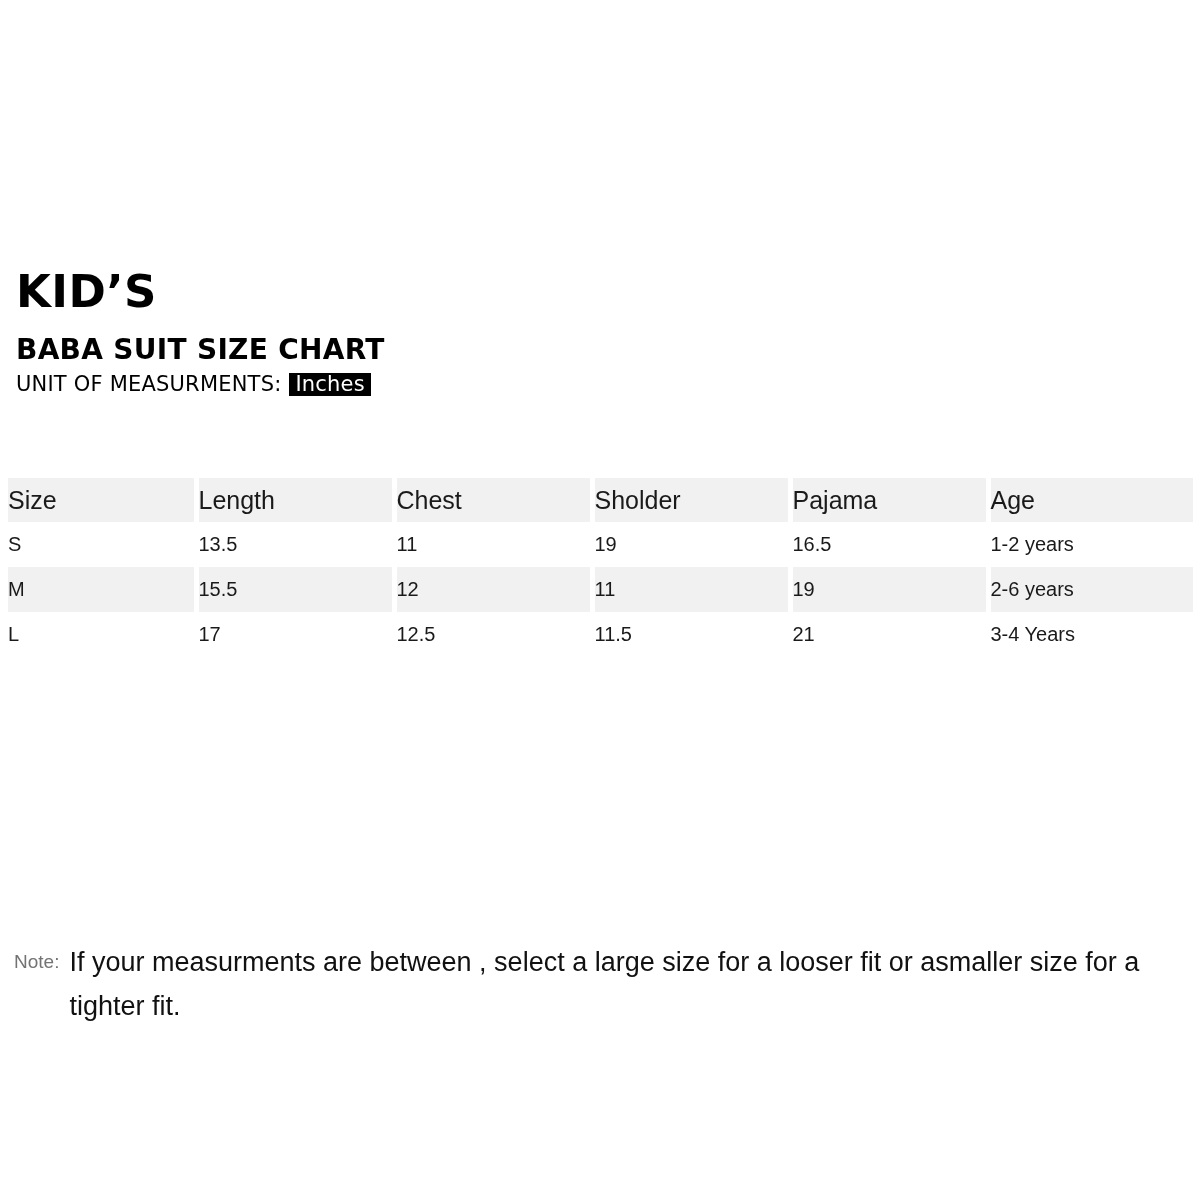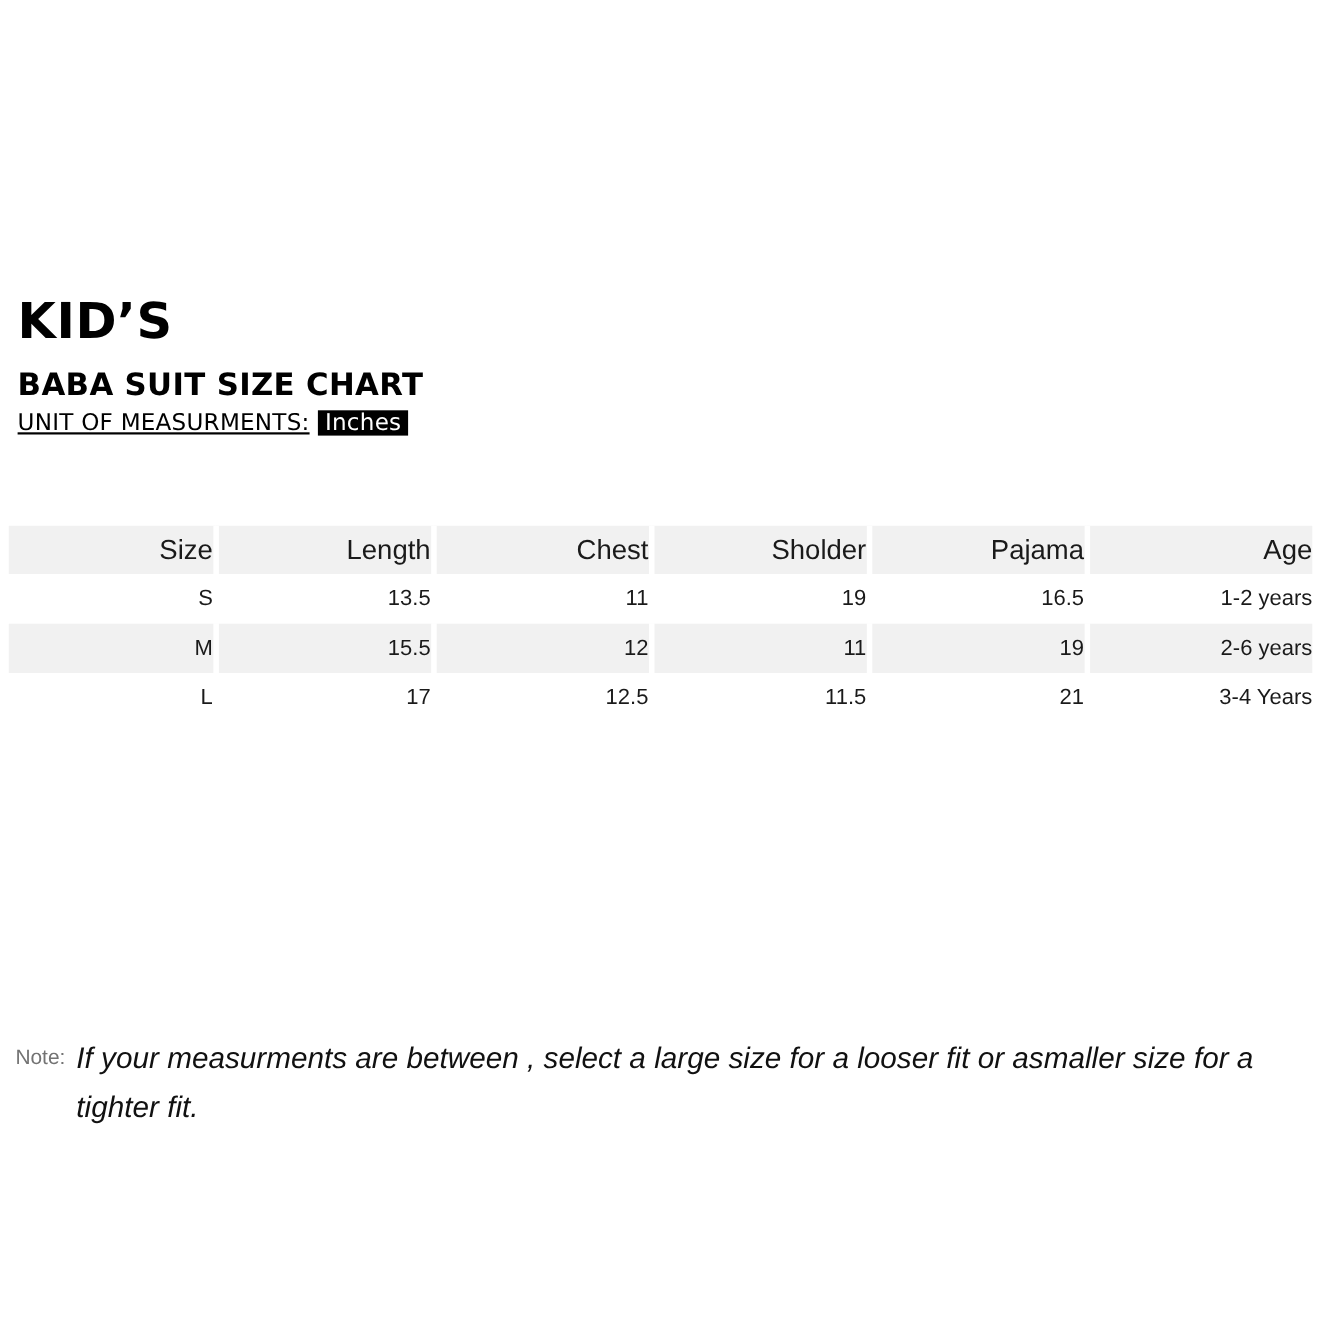--- a/index.html
+++ b/index.html
@@ -51,21 +51,20 @@
     align-items: center;
     margin-top: 6px;
     font-family: "DejaVu Sans", sans-serif;
     font-size: 21px;
     line-height: 24px;
     letter-spacing: 0.2px;
     color: #000000;
   }
   .unit-label {
     font-weight: normal;
-    text-decoration: underline;
   }
   .unit-value {
     background: #000000;
     color: #ffffff;
     font-size: 21px;
     line-height: 20px;
     padding: 1px 6px 2px 6px;
     margin-left: 8px;
     display: inline-block;
   }
@@ -84,21 +83,21 @@
   }
   table.size-chart col.c0 { width: 188px; }
   table.size-chart col.c1 { width: 198px; }
   table.size-chart col.c2 { width: 198px; }
   table.size-chart col.c3 { width: 198px; }
   table.size-chart col.c4 { width: 198px; }
   table.size-chart col.c5 { width: 205px; }
 
   table.size-chart th,
   table.size-chart td {
-    text-align: right;
+    text-align: left;
     vertical-align: middle;
     border: 0;
     padding: 0;
     margin-left: 28px;
   }
   table.size-chart th {
     height: 44px;
     font-weight: normal;
     font-size: 25px;
     color: #1a1a1a;
@@ -138,21 +137,20 @@
     font-size: 19px;
     line-height: 44px;
     color: #737373;
     white-space: nowrap;
     margin-right: 10px;
   }
   .note-text {
     font-size: 27px;
     line-height: 44px;
     color: #111111;
-    font-style: italic;
   }
 </style>
 </head>
 <body>
 
 <div class="page">
 
   <div class="title-block">
     <div class="title-main">KID’S</div>
     <div class="title-sub">BABA SUIT SIZE CHART</div>

